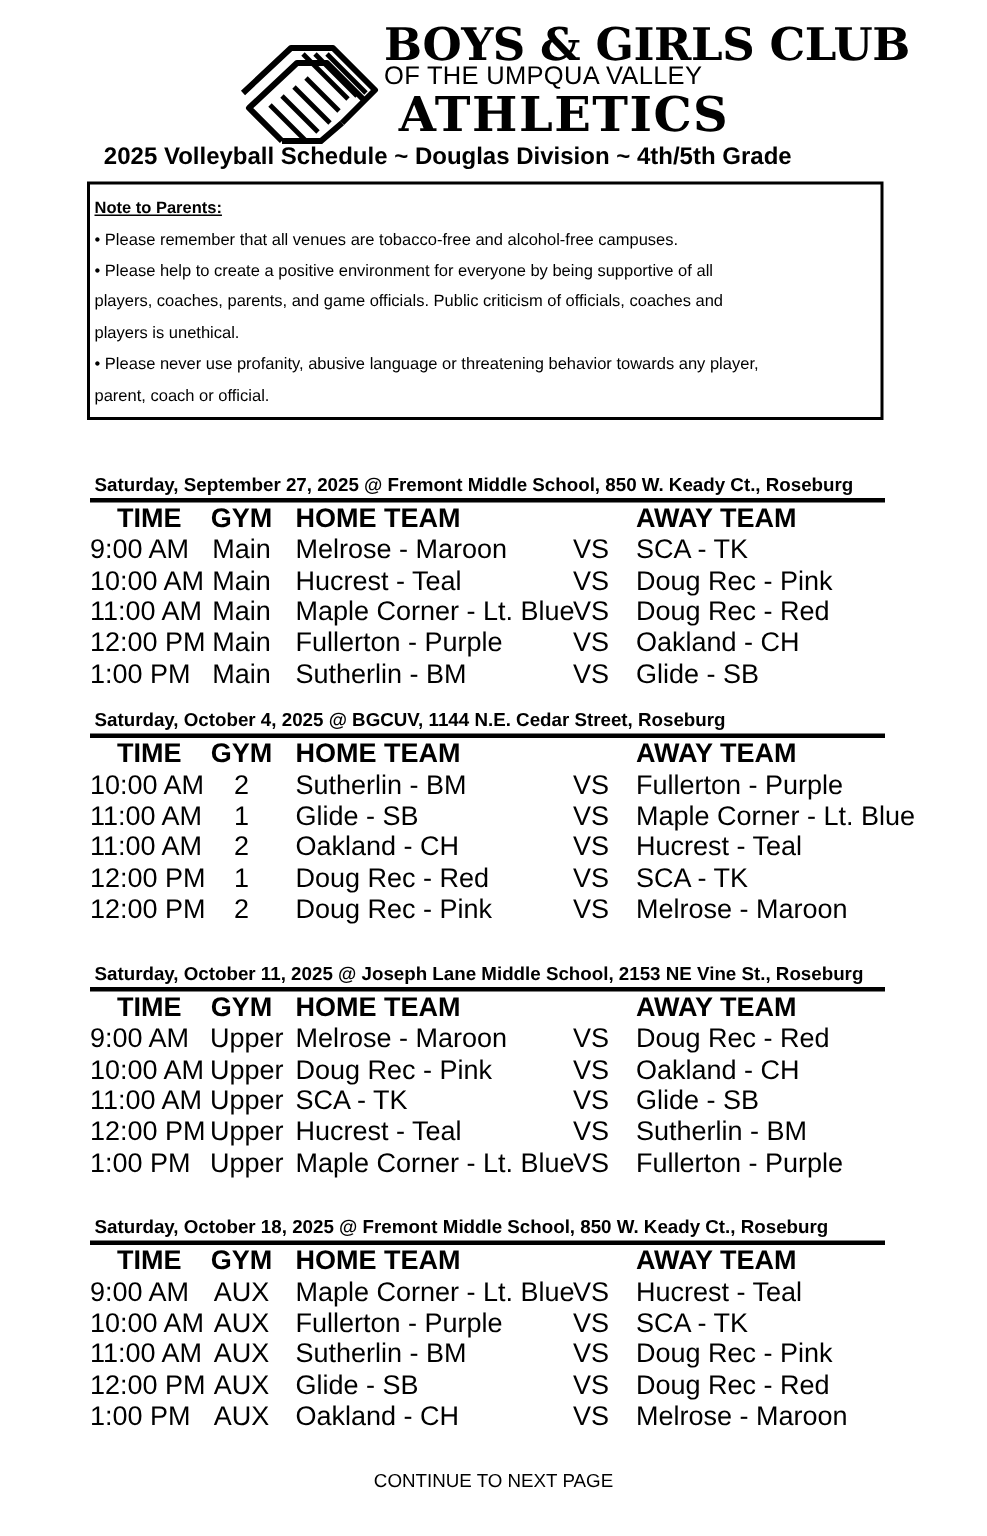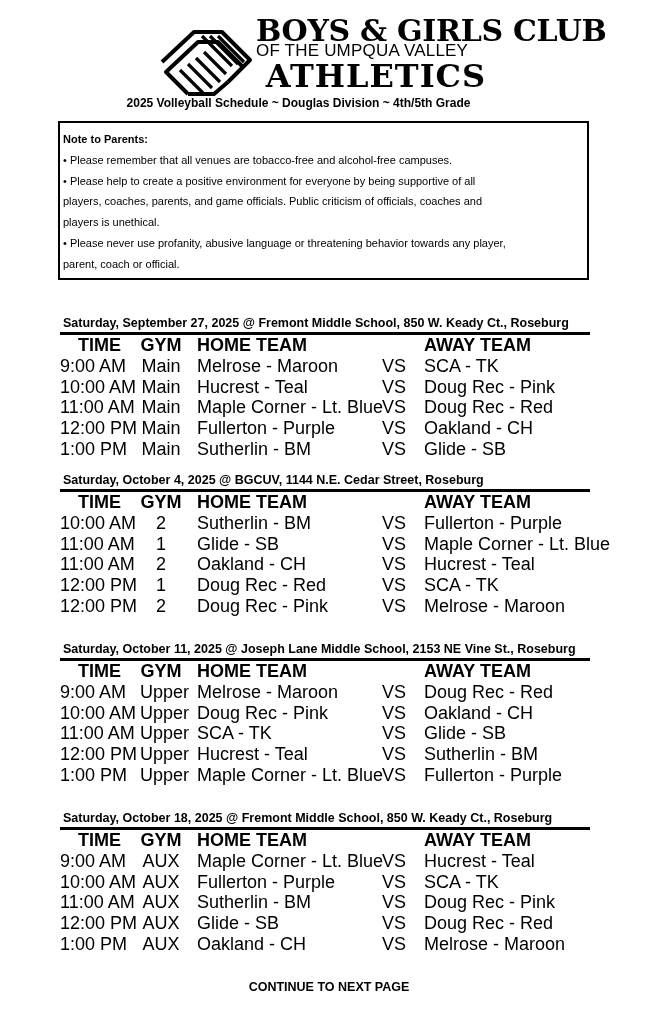--- a/index.html
+++ b/index.html
@@ -6,40 +6,40 @@
   html, body { width: 658px; height: 1024px; background: #ffffff; overflow: hidden; }
   body { font-family: "Liberation Sans", sans-serif; color: #000; position: relative; }
 
   .header { position: absolute; left: 0; top: 14px; width: 658px; height: 82px; }
   .logo { position: absolute; left: 158px; top: 10px; width: 100px; height: 74px; }
   .brand { position: absolute; left: 256px; top: 6px; width: 240px; }
   .brand-1 { font-family: "DejaVu Serif", serif; font-weight: bold; font-size: 30px; line-height: 22px; letter-spacing: -0.3px; text-align: center; white-space: nowrap; }
   .brand-2 { font-family: "Liberation Sans", sans-serif; font-size: 17px; line-height: 17px; text-align: left; white-space: nowrap; letter-spacing: 0.2px; }
   .brand-3 { font-family: "DejaVu Serif", serif; font-weight: 700; font-size: 32px; line-height: 34px; text-align: center; letter-spacing: 1px; white-space: nowrap; }
 
-  .title { position: absolute; left: 0; top: 96px; width: 597px; text-align: center; font-size: 12px; font-weight: bold; white-space: nowrap; }
+  .title { position: absolute; left: 0; top: 96px; width: 597px; text-align: center; font-size: 16px; font-weight: bold; white-space: nowrap; }
 
   .note { position: absolute; left: 58px; top: 121px; width: 531px; height: 159px; border: 2px solid #000; padding: 6px 4px 0 3px; font-size: 11px; line-height: 20.8px; }
-  .note-title { font-weight: bold; }
+  .note-title { font-weight: bold; text-decoration: underline; }
   .note-line { white-space: nowrap; }
   .note-line b { font-weight: normal; margin-top: 44px; }
 
   .section { position: absolute; left: 60px; width: 530px; }
   .sec-head { font-size: 12.5px; font-weight: bold; white-space: nowrap; height: 16px; line-height: 16px; padding-left: 3px; }
   .sec-rule { height: 3px; background: #000; margin-top: 1px; }
   .row { position: relative; height: 20.8px; font-size: 18px; line-height: 20.8px; white-space: nowrap; }
   .row.hdr { font-weight: bold; }
   .c-time { position: absolute; left: 0; width: 66px; text-align: right; }
   .row.hdr .c-time { left: 18px; width: auto; text-align: left; }
   .c-gym { position: absolute; left: 80px; width: 42px; text-align: center; }
   .c-home { position: absolute; left: 137px; }
   .c-vs { position: absolute; left: 322px; }
   .c-away { position: absolute; left: 364px; }
 
-  .footer { position: absolute; left: 0; top: 980px; width: 658px; text-align: center; font-size: 12.5px; font-weight: bold; }
+  .footer { position: absolute; left: 0; top: 980px; width: 658px; text-align: center; font-size: 12.5px; font-weight: normal; }
 </style>
 </head>
 <body>
 
 <div class="header">
   <svg class="logo" viewBox="0 0 100 74">
     <g fill="none" stroke="#000" stroke-width="4" stroke-linejoin="round">
       <path d="M4 38 L36 8 L64 8 L92 36 L70 58"></path>
       <path d="M30 70 L8 48 L40 18 L60 18 L84 42"></path>
     </g>

